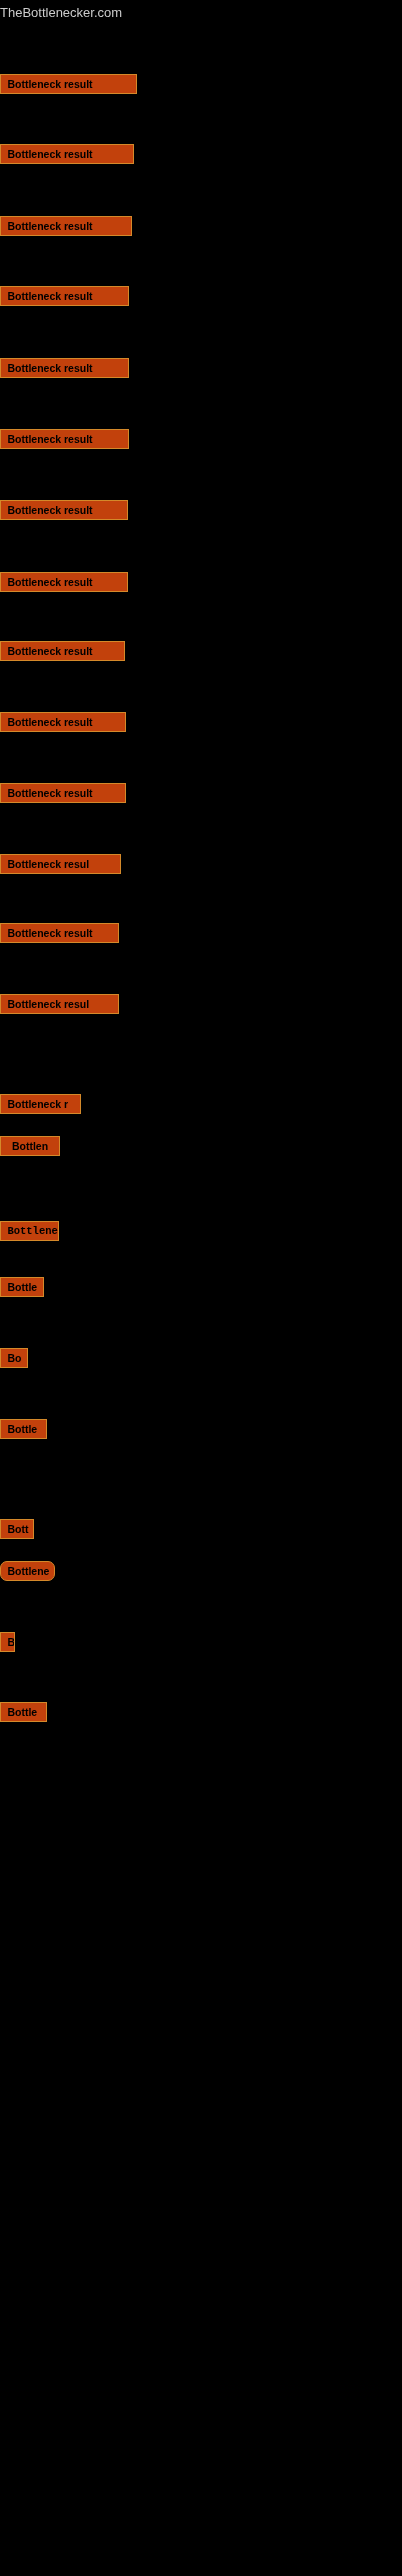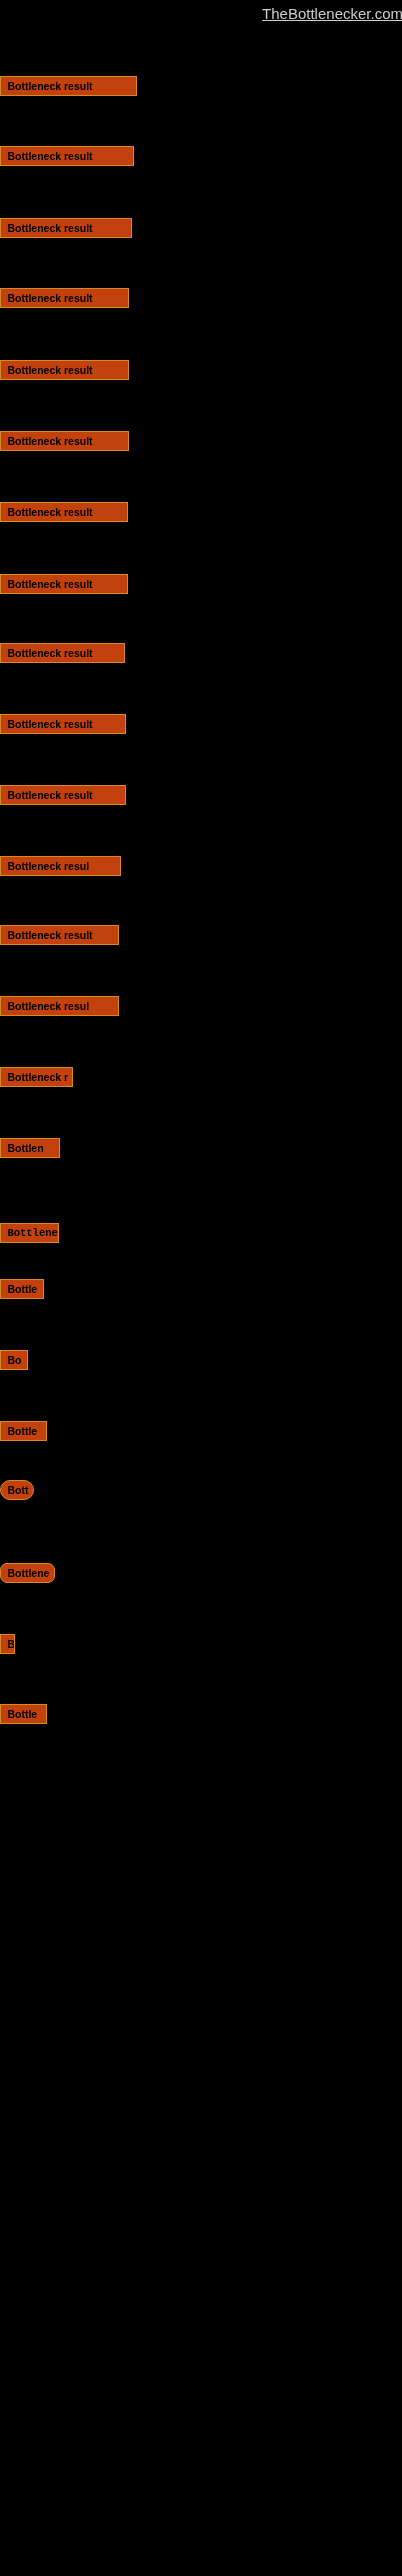--- a/index.html
+++ b/index.html
@@ -8,26 +8,25 @@
       box-sizing: border-box;
     }
     body {
       background-color: #000000;
       width: 403px;
       min-height: 2576px;
       font-family: Arial, sans-serif;
       position: relative;
     }
     .site-title {
-      text-align: right;
+      text-align: left;
       color: #cccccc;
-      font-size: 15px;
+      font-size: 13px;
       padding: 4.8px 0 8px 0;
       font-weight: normal;
-      text-decoration: underline;
     }
     .bottleneck-badge {
       background-color: #c2410c;
       color: #000000;
       font-size: 10.5px;
       font-weight: bold;
       padding: 3.2px 6.4px;
       display: inline-block;
       border: 0.8px solid #d4892a;
       position: absolute;
@@ -49,24 +48,24 @@
     <div class="bottleneck-badge" style="top: 330px; max-width: 129px; width: 129px;">Bottleneck result</div>
     <div class="bottleneck-badge" style="top: 401px; max-width: 129px; width: 129px;">Bottleneck result</div>
     <div class="bottleneck-badge" style="top: 472px; max-width: 128px; width: 128px;">Bottleneck result</div>
     <div class="bottleneck-badge" style="top: 544px; max-width: 128px; width: 128px;">Bottleneck result</div>
     <div class="bottleneck-badge" style="top: 613px; max-width: 125px; width: 125px;">Bottleneck result</div>
     <div class="bottleneck-badge" style="top: 684px; max-width: 126px; width: 126px;">Bottleneck result</div>
     <div class="bottleneck-badge" style="top: 755px; max-width: 126px; width: 126px;">Bottleneck result</div>
     <div class="bottleneck-badge" style="top: 826px; max-width: 121px; width: 121px;">Bottleneck resul</div>
     <div class="bottleneck-badge" style="top: 895px; max-width: 119px; width: 119px;">Bottleneck result</div>
     <div class="bottleneck-badge" style="top: 966px; max-width: 119px; width: 119px;">Bottleneck resul</div>
-    <div class="bottleneck-badge" style="top: 1037px; max-width: 81px; width: 73px;">Bottleneck r</div>
-    <div class="bottleneck-badge" style="top: 1108px; max-width: 60px; width: 64px;">Bottlen</div>
+    <div class="bottleneck-badge" style="top: 1066px; max-width: 81px; width: 81px;">Bottleneck r</div>
+    <div class="bottleneck-badge" style="top: 1108px; max-width: 60px; width: 64px; text-align: center;">Bottlen</div>
     <div class="bottleneck-badge" style="top: 1193px; max-width: 64px; width: 59px; font-family: Liberation Mono, monospace;">Bottleneck</div>
     <div class="bottleneck-badge" style="top: 1249px; max-width: 44px; width: 44px;">Bottle</div>
     <div class="bottleneck-badge" style="top: 1320px; max-width: 28px; width: 28px;">Bo</div>
     <div class="bottleneck-badge" style="top: 1391px; max-width: 47px; width: 47px;">Bottle</div>
-    <div class="bottleneck-badge" style="top: 1450px; max-width: 34px; width: 34px; border-radius: 10px;">Bott</div>
+    <div class="bottleneck-badge" style="top: 1491px; max-width: 34px; width: 34px;">Bott</div>
     <div class="bottleneck-badge" style="top: 1533px; max-width: 55px; width: 55px; border-radius: 7px;">Bottlene</div>
     <div class="bottleneck-badge" style="top: 1604px; max-width: 14.5px; width: 14.5px;">B</div>
     <div class="bottleneck-badge" style="top: 1674px; max-width: 47px; width: 47px;">Bottle</div>
   </div>
 
 
 </body></html>

